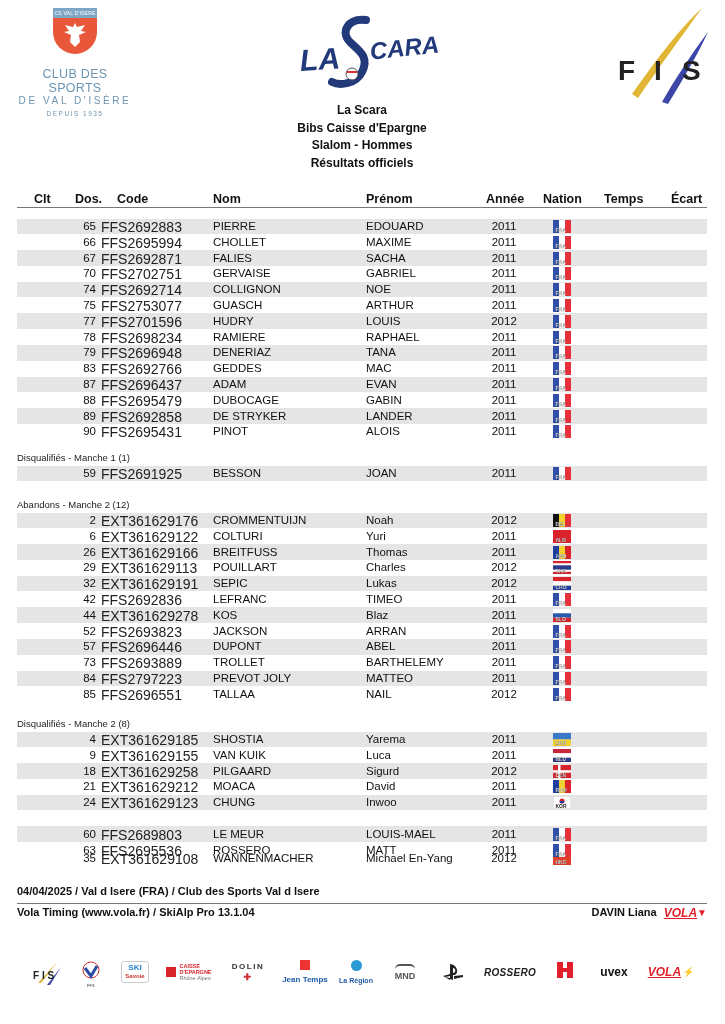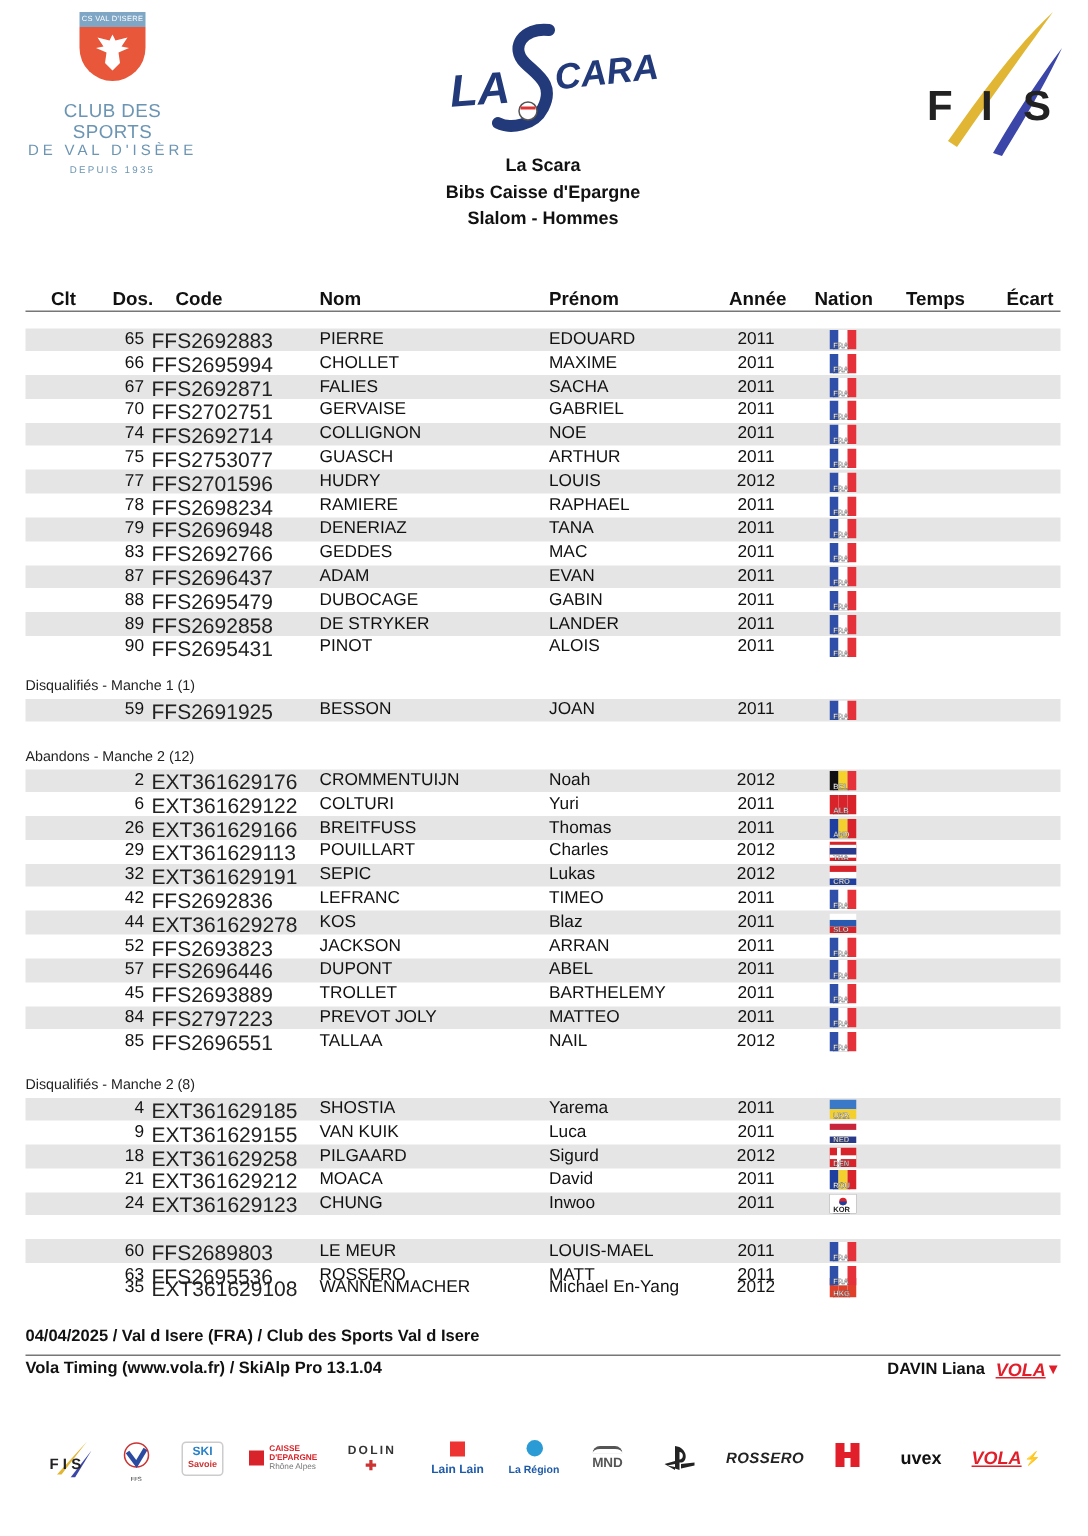--- a/index.html
+++ b/index.html
@@ -83,20 +83,21 @@
     <text x="6" y="74" font-family="Liberation Sans, sans-serif" font-weight="bold" font-size="28" fill="#222">F</text>
     <text x="42" y="74" font-family="Liberation Sans, sans-serif" font-weight="bold" font-size="28" fill="#222">I</text>
     <text x="70" y="74" font-family="Liberation Sans, sans-serif" font-weight="bold" font-size="28" fill="#222">S</text>
   </svg>
 </div>
 
 <div class="abs titles">
   <div>La Scara</div>
   <div>Bibs Caisse d'Epargne</div>
   <div>Slalom - Hommes</div>
+  <div>Résultats officiels</div>
 </div>
 
 <div class="abs thead">
   <span style="left:17px;">Clt</span>
   <span style="left:58px;">Dos.</span>
   <span style="left:100px;">Code</span>
   <span style="left:196px;">Nom</span>
   <span style="left:349px;">Prénom</span>
   <span style="left:469px;">Année</span>
   <span style="left:526px;">Nation</span>
@@ -413,21 +414,21 @@
       <span class="pre">ABEL</span>
       <span class="yr">2011</span>
       <span class="flag" title="FRA"><svg width="18" height="13" viewBox="0 0 18 13">
           <rect x="0" y="0" width="6" height="13" fill="#2f4fa8"></rect>
           <rect x="6" y="0" width="6" height="13" fill="#ffffff"></rect>
           <rect x="12" y="0" width="6" height="13" fill="#e5313a"></rect>
           <text x="2.5" y="12" font-size="5" font-weight="bold" font-family="Liberation Sans, sans-serif" fill="#fff" stroke="#333" stroke-width="0.2" text-decoration="underline">FRA</text>
         </svg></span>
     </div>
     <div class="row" style="top: 654.7px;">
-      <span class="dos">45</span>
+      <span class="dos">73</span>
       <span class="code">FFS2693889</span>
       <span class="nom">TROLLET</span>
       <span class="pre">BARTHELEMY</span>
       <span class="yr">2011</span>
       <span class="flag" title="FRA"><svg width="18" height="13" viewBox="0 0 18 13">
           <rect x="0" y="0" width="6" height="13" fill="#2f4fa8"></rect>
           <rect x="6" y="0" width="6" height="13" fill="#ffffff"></rect>
           <rect x="12" y="0" width="6" height="13" fill="#e5313a"></rect>
           <text x="2.5" y="12" font-size="5" font-weight="bold" font-family="Liberation Sans, sans-serif" fill="#fff" stroke="#333" stroke-width="0.2" text-decoration="underline">FRA</text>
         </svg></span>
@@ -595,21 +596,21 @@
     <div style="border:1px solid #ccc;border-radius:3px;padding:2px 3px;font-size:8px;color:#2a82c8;font-weight:bold;line-height:8px;text-align:center;">SKI<br><span style="color:#c33;font-size:6px;">Savoie</span></div>
   </div>
   <div class="sp" style="left:134px;width:50px;">
     <div style="width:10px;height:10px;background:#d8232a;margin-right:3px;"></div>
     <div style="font-size:5.5px;color:#d8232a;text-align:left;line-height:6px;font-weight:bold;">CAISSE<br>D'EPARGNE<br><span style="color:#777;font-weight:normal;">Rhône Alpes</span></div>
   </div>
   <div class="sp" style="left:196px;width:44px;">
     <div style="font-size:8px;letter-spacing:1.5px;color:#333;font-weight:bold;line-height:10px;">DOLIN<br><span style="color:#c33;font-size:9px;">✚</span></div>
   </div>
   <div class="sp" style="left:252px;width:46px;">
-    <div style="line-height:9px;"><div style="width:10px;height:10px;background:#e33;margin:0 auto 2px auto;"></div><span style="font-size:8px;font-weight:bold;color:#1e5aa8;">Lain Lain</span></div>
+    <div style="line-height:9px;"><div style="width:10px;height:10px;background:#e33;margin:0 auto 2px auto;"></div><span style="font-size:8px;font-weight:bold;color:#1e5aa8;">Jean Temps</span></div>
   </div>
   <div class="sp" style="left:306px;width:40px;">
     <div style="line-height:9px;"><div style="width:11px;height:11px;border-radius:50%;background:#2a9bd5;margin:0 auto 2px auto;"></div><span style="font-size:7px;color:#1e5aa8;font-weight:bold;">La Région</span></div>
   </div>
   <div class="sp" style="left:360px;width:30px;text-align:center;">
     <div style="line-height:9px;"><div style="width:20px;height:3px;border-top:2px solid #555;border-radius:10px 10px 0 0;margin:0 auto;"></div><span style="font-size:9px;font-weight:bold;color:#555;">MND</span></div>
   </div>
   <div class="sp" style="left:408px;width:30px;">
     <svg width="22" height="18" viewBox="0 0 22 18">
         <path d="M8 1 L8 16 L11 17 L11 5 C14 5 14 10 11 10 L11 12 C17 13 17 2 8 1 Z" fill="#222"></path>

